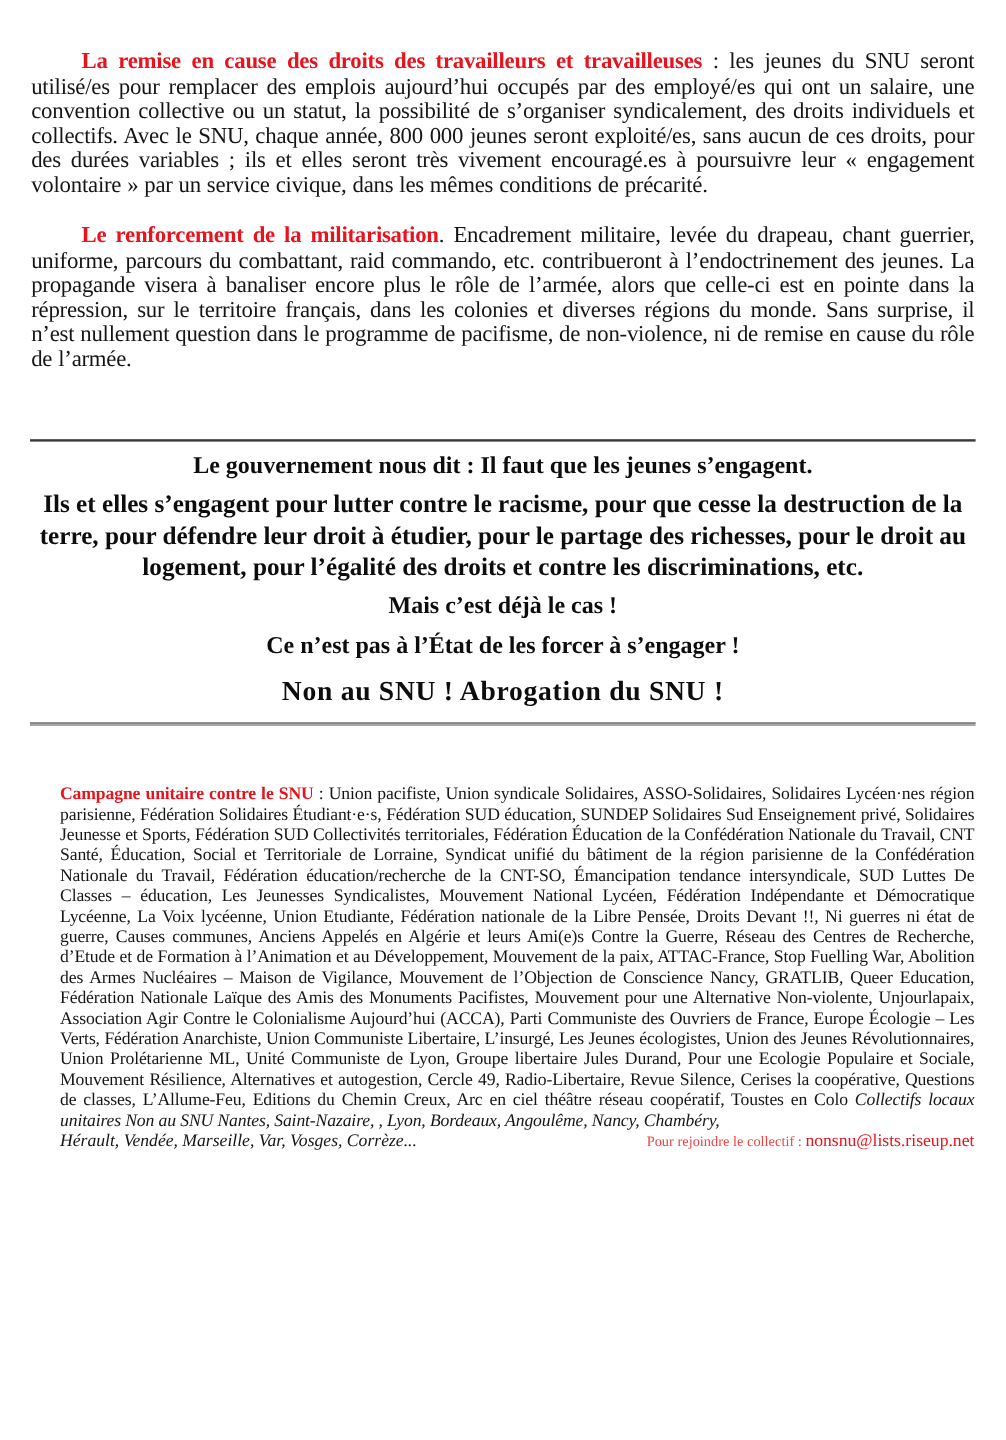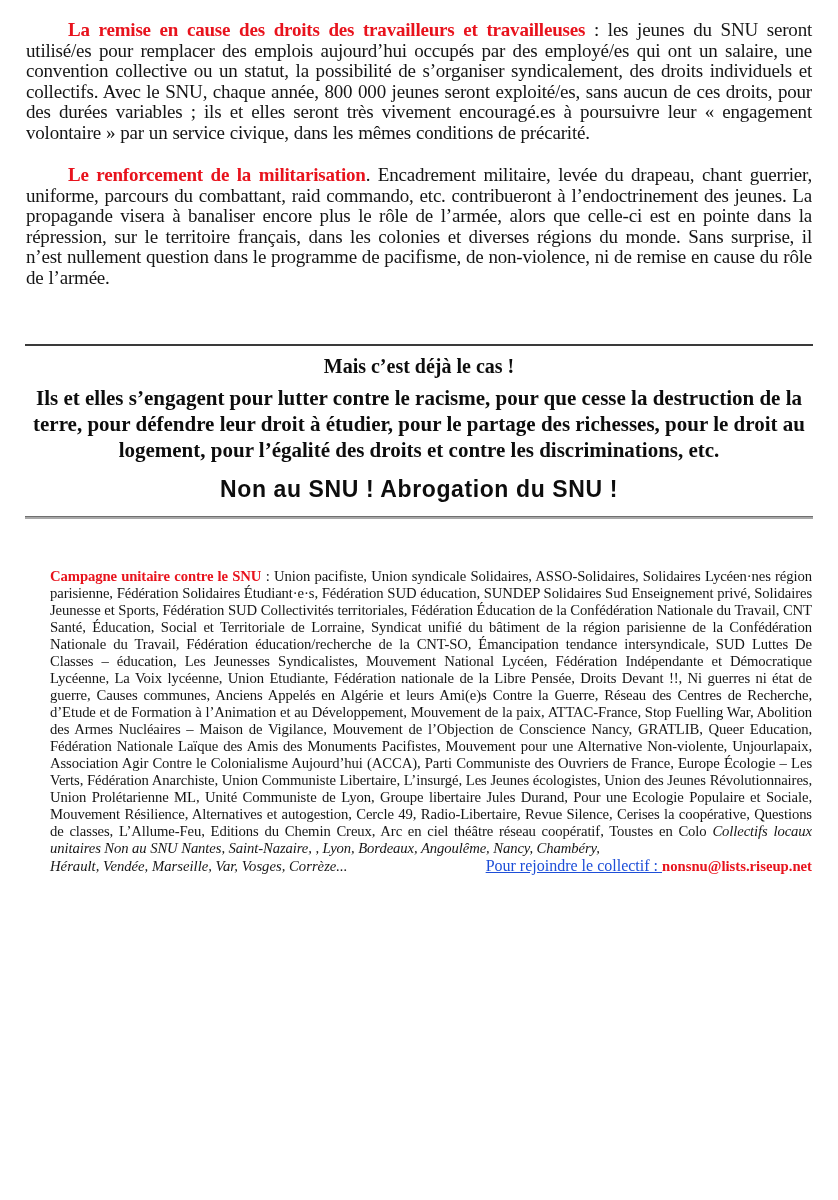--- a/index.html
+++ b/index.html
@@ -4,21 +4,21 @@
 <style>
   * { box-sizing: border-box; }
   html, body { margin: 0; padding: 0; }
   body {
     width: 838px; height: 1200px;
     background: #ffffff;
     color: #151515;
     font-family: "Liberation Serif", serif;
     overflow: hidden;
   }
-  .page { padding-top: 20px; }
+  .page { padding-top: 42px; }
   .content { padding: 0 26px; }
 
   
   .para {
     font-size: 19px;
     line-height: 20.5px;
     text-align: justify;
     text-indent: 42px;
     letter-spacing: -0.2px;
     word-spacing: 0.4px;
@@ -38,21 +38,21 @@
     background: #a8a8a8;
     border-top: 1px solid #6f6f6f;
     margin: 13px 25px 0 25px;
   }
 
   
   .manifesto { text-align: center; font-weight: bold; color: #0d0d0d; padding: 0 18px; }
   .m-line  { font-size: 20px; line-height: 1.22; margin: 8px 0; }
   .m-big   { font-size: 21px; }
   .slogan  {
-    font-family: Liberation Sans, sans-serif;
+    font-family: Liberation Serif, serif;
     font-weight: bold;
     font-size: 23px;
     letter-spacing: 0.6px;
     margin: 13px 0 0 0;
   }
 
   
   .campagne { margin-top: 49px; padding: 0 26px; margin-left: 24px; }
   .camp-text {
     font-size: 14.7px;
@@ -63,24 +63,24 @@
   }
   .camp-lead { color: var(--red, #e8131d); font-weight: bold; }
   .italic { font-style: italic; }
   .camp-last {
     display: flex;
     justify-content: space-between;
     align-items: baseline;
     font-size: 14.7px;
     line-height: 17px;
   }
-  .contact-label { font-size: 16px; color: #1d4ed8; text-decoration: underline; }
+  .contact-label { font-size: 12px; color: #ef4444; }
   .contact-email {
     color: var(--red, #e8131d);
-    font-weight: bold;
+    font-weight: normal;
     text-decoration: none;
     font-size: 14.7px;
   }
 </style>
 </head>
 <body>
 
 <div class="page">
 
   <div class="content">
@@ -88,22 +88,24 @@
     <p class="para"><span class="lead">La remise en cause des droits des travailleurs et travailleuses</span><span> : </span><span>les jeunes du SNU seront utilisé/es pour remplacer des emplois aujourd’hui occupés par des employé/es qui ont un salaire, une convention collective ou un statut, la possibilité de s’organiser syndicalement, des droits individuels et collectifs. Avec le SNU, chaque année, 800 000 jeunes seront exploité/es, sans aucun de ces droits, pour des durées variables ; ils et elles seront très vivement encouragé.es à poursuivre leur « engagement volontaire » par un service civique, dans les mêmes conditions de précarité.</span></p>
 
 
     <p class="para"><span class="lead">Le renforcement de la militarisation</span><span>. </span><span>Encadrement militaire, levée du drapeau, chant guerrier, uniforme, parcours du combattant, raid commando, etc. contribueront à l’endoctrinement des jeunes. La propagande visera à banaliser encore plus le rôle de l’armée, alors que celle-ci est en pointe dans la répression, sur le territoire français, dans les colonies et diverses régions du monde. Sans surprise, il n’est nullement question dans le programme de pacifisme, de non-violence, ni de remise en cause du rôle de l’armée.</span></p>
 
   </div>
 
   <hr class="rule-thin">
 
   <div class="manifesto">
+    <p class="m-line">Le gouvernement nous dit : Il faut que les jeunes s’engagent.</p>
+    <p class="m-line m-big">Ils et elles s’engagent pour lutter contre le racisme, pour que cesse la destruction de la terre, pour défendre leur droit à étudier, pour le partage des richesses, pour le droit au logement, pour l’égalité des droits et contre les discriminations, etc.</p>
     <p class="m-line">Mais c’est déjà le cas !</p>
-    <p class="m-line m-big">Ils et elles s’engagent pour lutter contre le racisme, pour que cesse la destruction de la terre, pour défendre leur droit à étudier, pour le partage des richesses, pour le droit au logement, pour l’égalité des droits et contre les discriminations, etc.</p>
+    <p class="m-line">Ce n’est pas à l’État de les forcer à s’engager !</p>
     <p class="slogan">Non au SNU ! Abrogation du SNU !</p>
   </div>
 
   <hr class="rule-thick">
 
   <div class="campagne">
     <p class="camp-text"><span class="camp-lead">Campagne unitaire contre le SNU</span><span> : </span><span>Union pacifiste, Union syndicale Solidaires, ASSO-Solidaires, Solidaires Lycéen·nes région parisienne, Fédération Solidaires Étudiant·e·s, Fédération SUD éducation, SUNDEP Solidaires Sud Enseignement privé, Solidaires Jeunesse et Sports, Fédération SUD Collectivités territoriales, Fédération Éducation de la Confédération Nationale du Travail, CNT Santé, Éducation, Social et Territoriale de Lorraine, Syndicat unifié du bâtiment de la région parisienne de la Confédération Nationale du Travail, Fédération éducation/recherche de la CNT-SO, Émancipation tendance intersyndicale, SUD Luttes De Classes – éducation, Les Jeunesses Syndicalistes, Mouvement National Lycéen, Fédération Indépendante et Démocratique Lycéenne, La Voix lycéenne, Union Etudiante, Fédération nationale de la Libre Pensée, Droits Devant !!, Ni guerres ni état de guerre, Causes communes, Anciens Appelés en Algérie et leurs Ami(e)s Contre la Guerre, Réseau des Centres de Recherche, d’Etude et de Formation à l’Animation et au Développement, Mouvement de la paix, ATTAC-France, Stop Fuelling War, Abolition des Armes Nucléaires – Maison de Vigilance, Mouvement de l’Objection de Conscience Nancy, GRATLIB,  Queer Education, Fédération Nationale Laïque des Amis des Monuments Pacifistes, Mouvement pour une Alternative Non-violente, Unjourlapaix, Association Agir Contre le Colonialisme Aujourd’hui (ACCA), Parti Communiste des Ouvriers de France, Europe Écologie – Les Verts, Fédération Anarchiste, Union Communiste Libertaire, L’insurgé, Les Jeunes écologistes, Union des Jeunes Révolutionnaires, Union Prolétarienne ML, Unité Communiste de Lyon, Groupe libertaire Jules Durand, Pour une Ecologie Populaire et Sociale, Mouvement Résilience, Alternatives et autogestion, Cercle 49, Radio-Libertaire, Revue Silence, Cerises la coopérative, Questions de classes, L’Allume-Feu, Editions du Chemin Creux, Arc en ciel théâtre réseau coopératif, Toustes en Colo </span><span class="italic">Collectifs locaux unitaires Non au SNU Nantes, Saint-Nazaire, , Lyon, Bordeaux, Angoulême, Nancy, Chambéry,</span></p>
     <div class="camp-last">
       <span class="italic">Hérault, Vendée, Marseille, Var, Vosges, Corrèze...</span>
       <span><span class="contact-label">Pour rejoindre le collectif : </span><a class="contact-email" href="#">nonsnu@lists.riseup.net</a></span>

